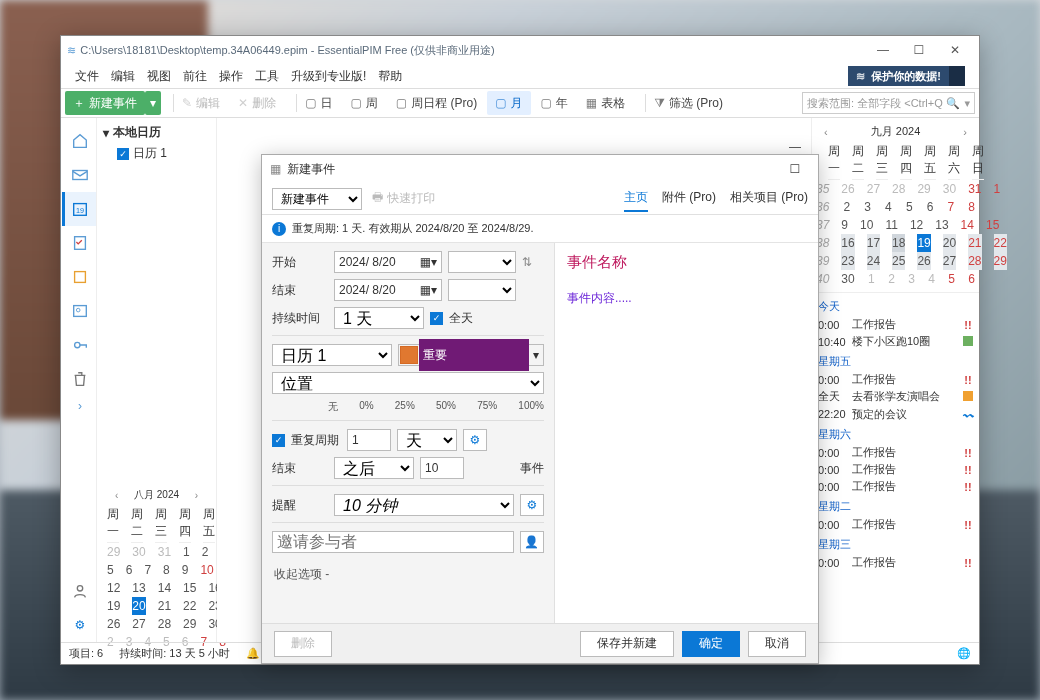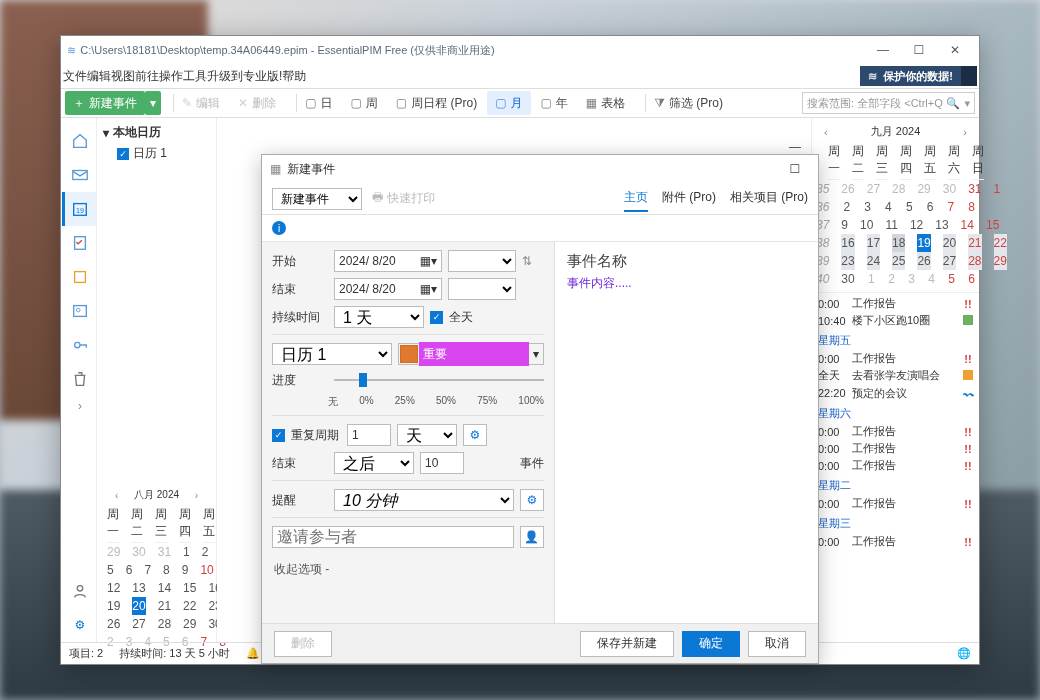--- a/index.html
+++ b/index.html
@@ -7,21 +7,21 @@
 .desktop-bg { position: absolute; inset: 0; filter: blur(4px); background: linear-gradient(135deg, #e8e0d8 0%, #c8d0d8 30%, #a8b8c0 60%, #7e9198 100%); }
 .desktop-bg::before { content:""; position:absolute; top:0; left:0; width:20%; height:60%; background: linear-gradient(180deg,#8a6050,#6a4838); border-radius:0 0 30px 0;}
 .desktop-bg::after { content:""; position:absolute; bottom:0; left:0; right:0; height:30%; background: linear-gradient(180deg,#4e5a64,#2e3a44);}
 
 .window { position: absolute; left: 60px; top: 35px; width: 920px; height: 630px; background: #ffffff; border: 1px solid #888; box-shadow: 0 5px 25px rgba(0,0,0,.3); display: flex; flex-direction: column; font-size: 12px; color: #333; }
 .titlebar { height: 28px; background: #fff; display: flex; align-items: center; padding: 0 6px; }
 .titlebar .title { color: #5a6a7a; font-size: 11px; flex: 0 0 auto; display:flex; align-items:center; gap:4px;}
 .titlebar .spacer { flex: 1; }
 .winctl { display: flex; }
 .winctl span { width: 36px; height: 24px; display: flex; align-items: center; justify-content: center; color: #555; cursor:pointer;}
-.menubar { height: 24px; display: flex; align-items: center; padding: 0 2px; color:#333; }
+.menubar { height: 24px; display: flex; align-items: center; padding: 0 14px; gap: 12px; color:#333; }
 .menubar span { cursor:pointer; }
 .promo { margin-left: auto; background: #2d4a6e; color: #fff; height: 20px; display: flex; align-items: center; padding: 0 8px; font-size: 11px; font-weight: bold; border-right: 16px solid #1a2d45; position:relative;}
 .promo .wave { margin-right:6px; opacity:.8;}
 .toolbar { height: 30px; border-top: 1px solid #ddd; border-bottom: 1px solid #ddd; display: flex; align-items: center; padding: 0 4px; gap:2px; }
 .tbtn { height: 24px; padding: 0 8px; display: flex; align-items: center; gap: 4px; border-radius: 2px; cursor:pointer; color:#444;}
 .tbtn.new { background: #4caf68; color:#fff; }
 .tbtn.newdrop { background:#4caf68; width:16px; padding:0; justify-content:center; color:#fff; margin-left:-2px;}
 .tbtn.dim { color:#bbb; }
 .tbtn.sep::before { content:""; width:1px; height:18px; background:#ddd; margin:0 4px 0 2px;}
 .tbtn .ic { font-size:12px; opacity:.7;}
@@ -85,21 +85,21 @@
 .fsel, .ftxt { height:22px; border:1px solid #bbb; background:#fff; padding:0 4px; font-size:16px; width:100%;}
 .datebox { display:flex; align-items:center; gap:2px; border:1px solid #bbb; background:#fff; height:22px; padding:0 4px; font-size:12px; width:108px;}
 .timebox { border:1px solid #bbb; background:#fff; height:22px; width:68px;}
 .chk2 { width:13px; height:13px; border:1px solid #0b78d6; background:#0b78d6; color:#fff; display:inline-flex; align-items:center; justify-content:center; font-size:9px;}
 .slider { position:relative; height:18px; flex:1;}
 .slider .track { position:absolute; left:0; right:0; top:8px; height:2px; background:#bbb;}
 .slider .thumb { position:absolute; left:12%; top:2px; width:8px; height:14px; background:#0b78d6;}
 .slider-labels { display:flex; justify-content:space-between; font-size:10px; color:#555; padding-left:56px;}
 .catbox { display:flex; align-items:center; border:1px solid #bbb; height:22px; flex:1;}
 .catbox .swatch { width:18px; height:18px; background:#e07830; margin:1px; border:1px solid #d46a24;}
-.catbox .catlabel { flex:1; background:#d946ef; color:#fff; height:24px; padding:0 4px; display:flex; align-items:center;}
+.catbox .catlabel { flex:1; background:#701a75; color:#fff; height:32px; padding:0 4px; display:flex; align-items:center;}
 .gearbtn { width:24px; height:22px; border:1px solid #bbb; display:flex; align-items:center; justify-content:center; color:#0b78d6; background:#fff; cursor:pointer;}
 .num { width:44px; height:22px; border:1px solid #bbb; background:#fff; display:flex; align-items:center; padding:0 4px;}
 .footer { height:40px; border-top:1px solid #ddd; display:flex; align-items:center; justify-content:flex-end; gap:8px; padding:0 12px; background:#f0f0f0;}
 .btn { height:26px; padding:0 16px; border:1px solid #bbb; background:#fff; cursor:pointer; color:#333; display:flex; align-items:center;}
 .btn.primary { background:#0b78d6; color:#fff; border-color:#0b78d6;}
 .btn.disabled { color:#bbb;}
 .linkrow { height:30px; display:flex; align-items:center; color:#555; font-size:12px; cursor:pointer; padding-left:2px;}
 
 svg{display:block;}
 </style>
@@ -410,20 +410,21 @@
               <span class="dim">1</span>
               <span class="dim">2</span>
               <span class="dim">3</span>
               <span class="dim">4</span>
               <span class="dim red">5</span>
               <span class="dim red">6</span>
             </div>
           </div>
       </div>
       <div class="agenda" id="agenda">
+          <div class="daylabel">今天</div>
           <div class="ev">
             <span class="t">0:00</span>
             <span class="txt">工作报告</span>
             <span class="mark red2">!!</span>
           </div>
           <div class="ev">
             <span class="t">10:40</span>
             <span class="txt">楼下小区跑10圈</span>
             <span class="mark"><span style="display:inline-block;width:10px;height:10px;background:#6db060;"></span></span>
           </div>
@@ -468,21 +469,21 @@
           <div class="daylabel">星期三</div>
           <div class="ev">
             <span class="t">0:00</span>
             <span class="txt">工作报告</span>
             <span class="mark red2">!!</span>
           </div>
         </div>
     </div>
   </div>
   <div class="statusbar">
-    <span>项目: 2</span>
+    <span>项目: 6</span>
     <span>持续时间: 13 天 5 小时</span>
     <span>🔔 <span>1</span></span>
     <div class="right">
         <span>🌐</span>
       </div>
   </div>
 
   <div class="dialog">
     <div class="dtitle">
       <span style="color:#888; margin-right:6px;">▦</span>
@@ -501,20 +502,21 @@
           <span>快速打印</span>
         </div>
       <div class="tabs">
         <span class="on">主页</span>
         <span>附件 (Pro)</span>
         <span>相关项目 (Pro)</span>
       </div>
     </div>
     <div class="infostrip">
       <span class="iicon">i</span>
+      <span>重复周期: 1 天. 有效期从 2024/8/20 至 2024/8/29.</span>
     </div>
     <div class="body">
       <div class="form">
         <div class="frow">
           <label>开始</label>
           <div class="datebox">
               <span>2024/ 8/20</span>
               <span style="margin-left:auto;">▦▾</span>
             </div>
           <select class="timebox"></select>
@@ -538,25 +540,21 @@
           <select class="fsel" style="width:120px;"><option>日历 1</option></select>
           <div class="catbox">
             <div class="swatch"></div>
             <div class="catlabel">
                 <span>重要</span>
               </div>
             <span style="padding:0 4px;">▾</span>
           </div>
         </div>
         <div class="frow">
-          <label>进度</label>
-          <div class="slider">
-              <div class="track"></div>
-              <div class="thumb"></div>
-            </div>
+          <select class="fsel"><option>位置</option></select>
         </div>
         <div class="slider-labels">
           <span>无</span>
             <span>0%</span>
             <span>25%</span>
             <span>50%</span>
             <span>75%</span>
             <span>100%</span>
         </div>
         <div class="frow section">
@@ -587,21 +585,21 @@
         </div>
         <div class="frow section">
           <input class="ftxt" style="flex: 1 1 0%;" placeholder="邀请参与者">
           <div class="gearbtn">
               <span>👤</span>
             </div>
         </div>
         <div class="linkrow">收起选项 -</div>
       </div>
       <div class="preview">
-        <div style="font-size:15px; color:#404040; margin-bottom:4px;">事件名称</div>
+        <div style="font-size:15px; color:#be185d; margin-bottom:18px;">事件名称</div>
         <div style="color:#6d28d9;">事件内容.....</div>
       </div>
     </div>
     <div class="footer">
       <div class="btn disabled" style="margin-right:auto;">删除</div>
       <div class="btn">保存并新建</div>
       <div class="btn primary">确定</div>
       <div class="btn">取消</div>
     </div>
   </div>

